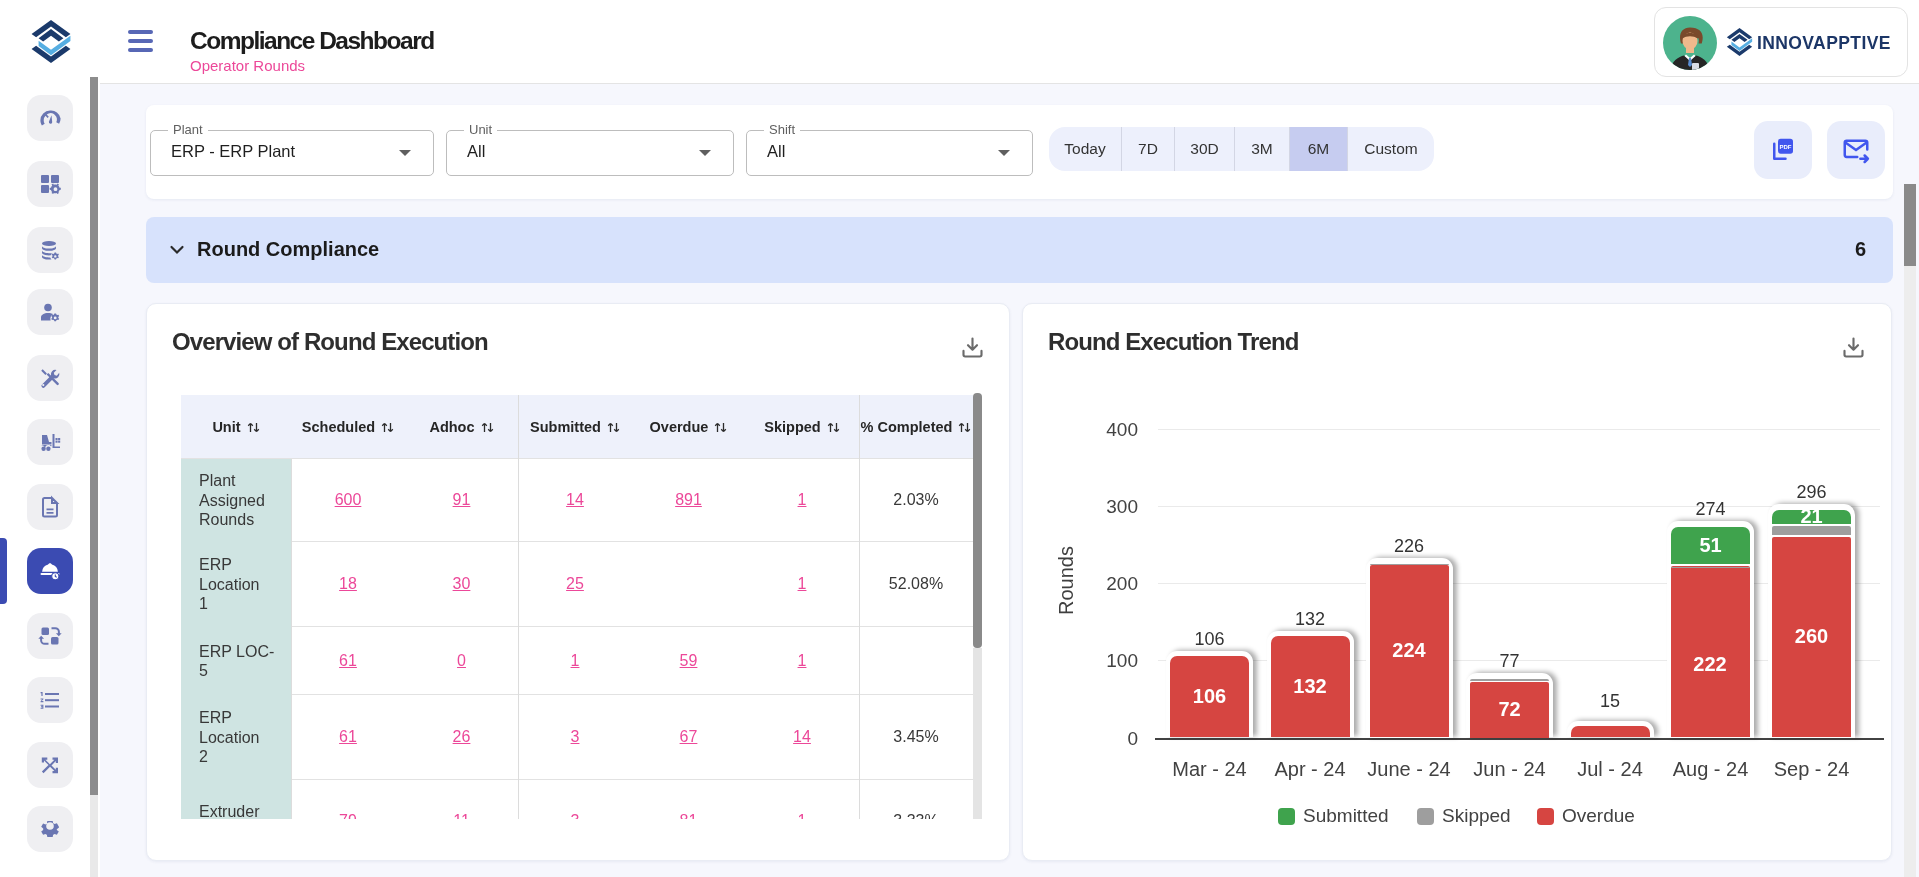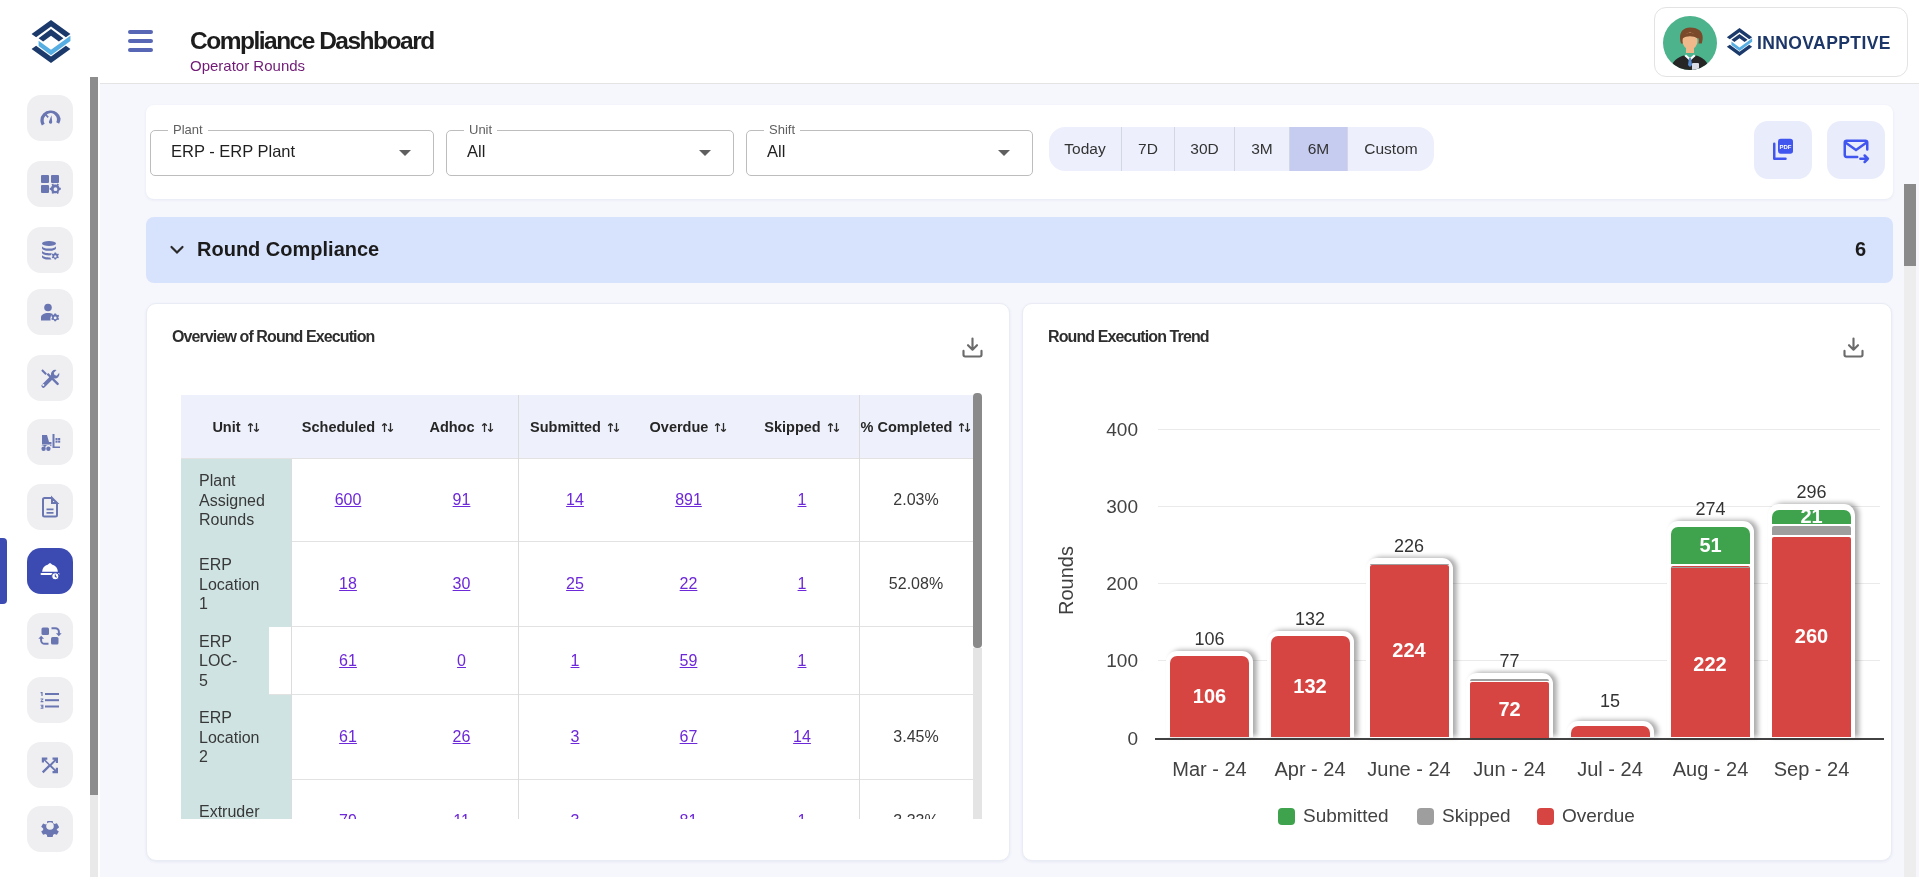--- a/index.html
+++ b/index.html
@@ -12,21 +12,21 @@
         display:flex; align-items:center; justify-content:center; }
 .sbtn.sel { background:#3b4bb2; }
 #selbar { position:absolute; left:0; top:538px; width:7px; height:66px; background:#3b4bb2; border-radius:0 4px 4px 0; }
 #sidescroll-thumb { position:absolute; left:90px; top:77px; width:8px; height:718px; background:#8d8d8d; z-index:6; }
 #sidescroll-track { position:absolute; left:90px; top:795px; width:8px; height:82px; background:#e9e9e9; z-index:6; }
 
 
 #header { position:absolute; left:100px; top:0; right:0; height:84px; background:#fff; border-bottom:1px solid #e4e4e4; z-index:4; }
 #burger div { position:absolute; left:28px; width:25px; height:3.5px; border-radius:2px; background:#5767b5; }
 #title { position:absolute; left:90px; top:27px; letter-spacing:-1.5px; font-size:24.5px; font-weight:bold; color:#1d1d1d; }
-#subtitle { position:absolute; left:90px; top:57px; font-size:15px; color:#701a75; }
+#subtitle { position:absolute; left:90px; top:57px; font-size:15px; color:#ec4899; }
 #usercard { position:absolute; left:1554px; top:7px; width:254px; height:70px; background:#fff; border:1px solid #e3e3e3; border-radius:12px; }
 #brandtext { position:absolute; left:102px; top:25px; font-size:17.5px; font-weight:bold; color:#1c3667; letter-spacing:.4px; }
 
 
 #fpanel { position:absolute; left:146px; top:105px; width:1747px; height:94px; background:#fff; border-radius:8px;
           box-shadow:0 1px 3px rgba(40,60,120,.08); }
 .ffield { position:absolute; top:25px; height:46px; border:1px solid #bdbdbd; border-radius:5px; background:#fff; }
 .flabel { position:absolute; top:-9px; left:17px; font-size:13px; color:#606060; background:#fff; padding:0 5px; }
 .fvalue { position:absolute; left:20px; top:11px; font-size:16.5px; color:#1f1f1f; }
 .farrow { position:absolute; right:22px; top:19px; width:0; height:0; border-left:6px solid transparent;
@@ -43,37 +43,37 @@
 #secbar { position:absolute; left:146px; top:217px; width:1747px; height:66px; background:#d7e2fc; border-radius:8px; }
 #secbar .txt { position:absolute; left:51px; top:21px; font-size:20px; font-weight:bold; color:#1b1b1b; }
 #secbar .num { position:absolute; right:27px; top:21px; font-size:20px; font-weight:bold; color:#1b1b1b; }
 #secbar svg { position:absolute; left:22px; top:24px; }
 
 
 .card { position:absolute; top:303px; height:558px; background:#fff; border:1px solid #e9ecf4; border-radius:10px;
         box-shadow:0 1px 3px rgba(40,60,120,.07); }
 #card1 { left:146px; width:864px; }
 #card2 { left:1022px; width:870px; }
-.ctitle { position:absolute; left:25px; top:24px; font-size:16px; letter-spacing:-0.9px; font-weight:bold; color:#2e2e2e; }
+.ctitle { position:absolute; left:25px; top:24px; font-size:24px; letter-spacing:-0.9px; font-weight:bold; color:#2e2e2e; }
 .dlicon { position:absolute; top:30px; }
 #card1 .dlicon { right:23px; }
 #card2 .dlicon { right:24px; }
 
 
 #tablewrap { position:absolute; left:34px; top:91px; width:792px; height:424px; overflow:hidden; }
 .thead { position:absolute; left:0; top:0; width:792px; height:64px; background:#eef1fb; border-bottom:1px solid #e2e2e2; }
 .th { position:absolute; top:0; height:64px; display:flex; align-items:center; justify-content:center;
       font-size:14.5px; font-weight:bold; color:#262626; }
 .sorti { margin-left:2px; }
 .trow { position:absolute; left:0; width:792px; background:#fff; border-bottom:1px solid #e2e2e2; }
 .tdu { position:absolute; left:0; top:0; background:#cfe4e2; font-size:16px; color:#383838; line-height:19.5px;
        display:flex; align-items:center; padding-left:18px; }
 .tdc { position:absolute; top:0; height:100%; display:flex; align-items:center; justify-content:center;
        font-size:16px; color:#383838; }
-.lnk { color:#6d28d9; text-decoration:underline; }
+.lnk { color:#ec4899; text-decoration:underline; }
 .cline { position:absolute; top:0; width:1px; height:100%; background:#dcdcdc; }
 #tscroll-thumb { position:absolute; left:826px; top:89px; width:9px; height:255px; background:#8a8a8a; border-radius:4px; }
 #tscroll-track { position:absolute; left:826px; top:344px; width:9px; height:171px; background:#e4e4e4; }
 
 
 #chart { position:absolute; left:0; top:0; width:1919px; height:877px; pointer-events:none; }
 .grid { position:absolute; left:1158px; width:722px; height:1px; background:#eaeaea; }
 .baseline { position:absolute; left:1155px; width:729px; height:2px; background:#424242; }
 .ytick { position:absolute; left:1058px; width:80px; text-align:right; font-size:19px; color:#424242; }
 .xtick { position:absolute; text-align:center; font-size:20px; color:#424242; }
@@ -342,30 +342,27 @@
 <div class="tdu" style="width:110px;height:85px">ERP<br>Location<br>1</div>
 <div class="tdc" style="left:110px;width:114px">
           <span class="lnk">18</span>
         </div>
 <div class="tdc" style="left:224px;width:113px">
           <span class="lnk">30</span>
         </div>
 <div class="tdc" style="left:337px;width:114px">
           <span class="lnk">25</span>
         </div>
-<div class="tdc" style="left:451px;width:113px">
-          <span class="lnk">22</span>
-        </div>
 <div class="tdc" style="left:564px;width:114px">
           <span class="lnk">1</span>
         </div>
 <div class="tdc" style="left:678px;width:114px">52.08%</div>
 </div>
 <div class="trow" style="top:232px;height:68px">
-<div class="tdu" style="width:88px;height:68px">ERP LOC-<br>5</div>
+<div class="tdu" style="width:110px;height:68px">ERP LOC-<br>5</div>
 <div class="tdc" style="left:110px;width:114px">
           <span class="lnk">61</span>
         </div>
 <div class="tdc" style="left:224px;width:113px">
           <span class="lnk">0</span>
         </div>
 <div class="tdc" style="left:337px;width:114px">
           <span class="lnk">1</span>
         </div>
 <div class="tdc" style="left:451px;width:113px">

